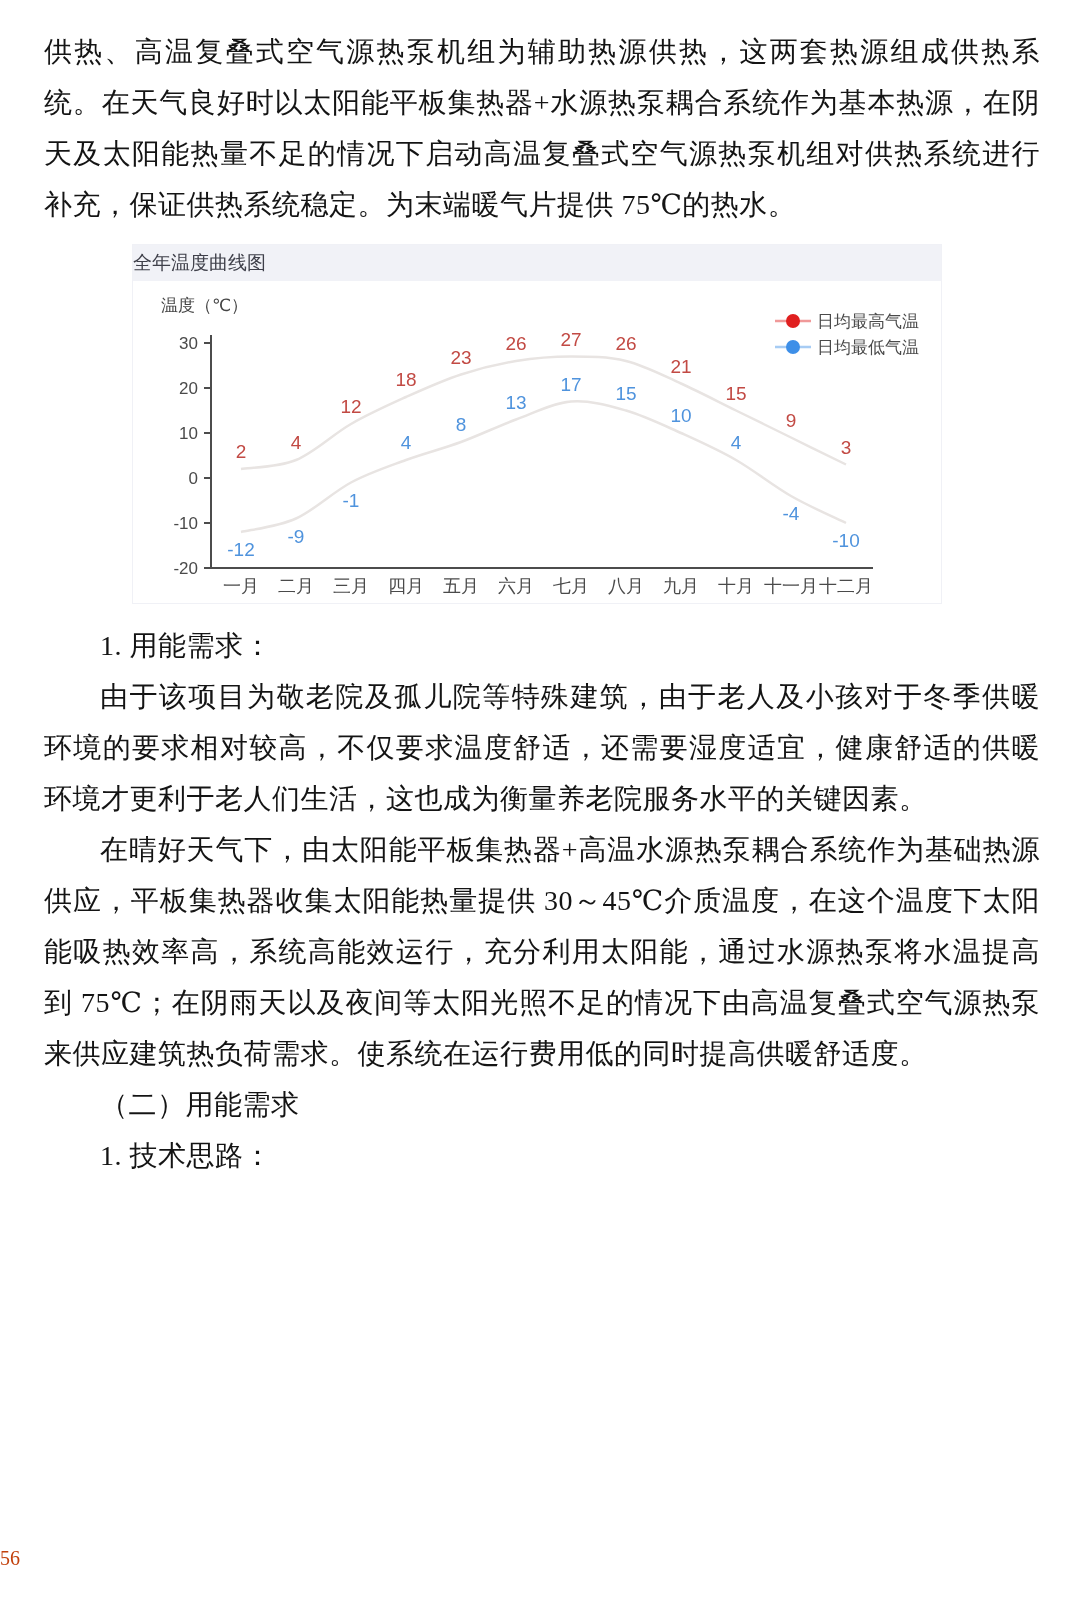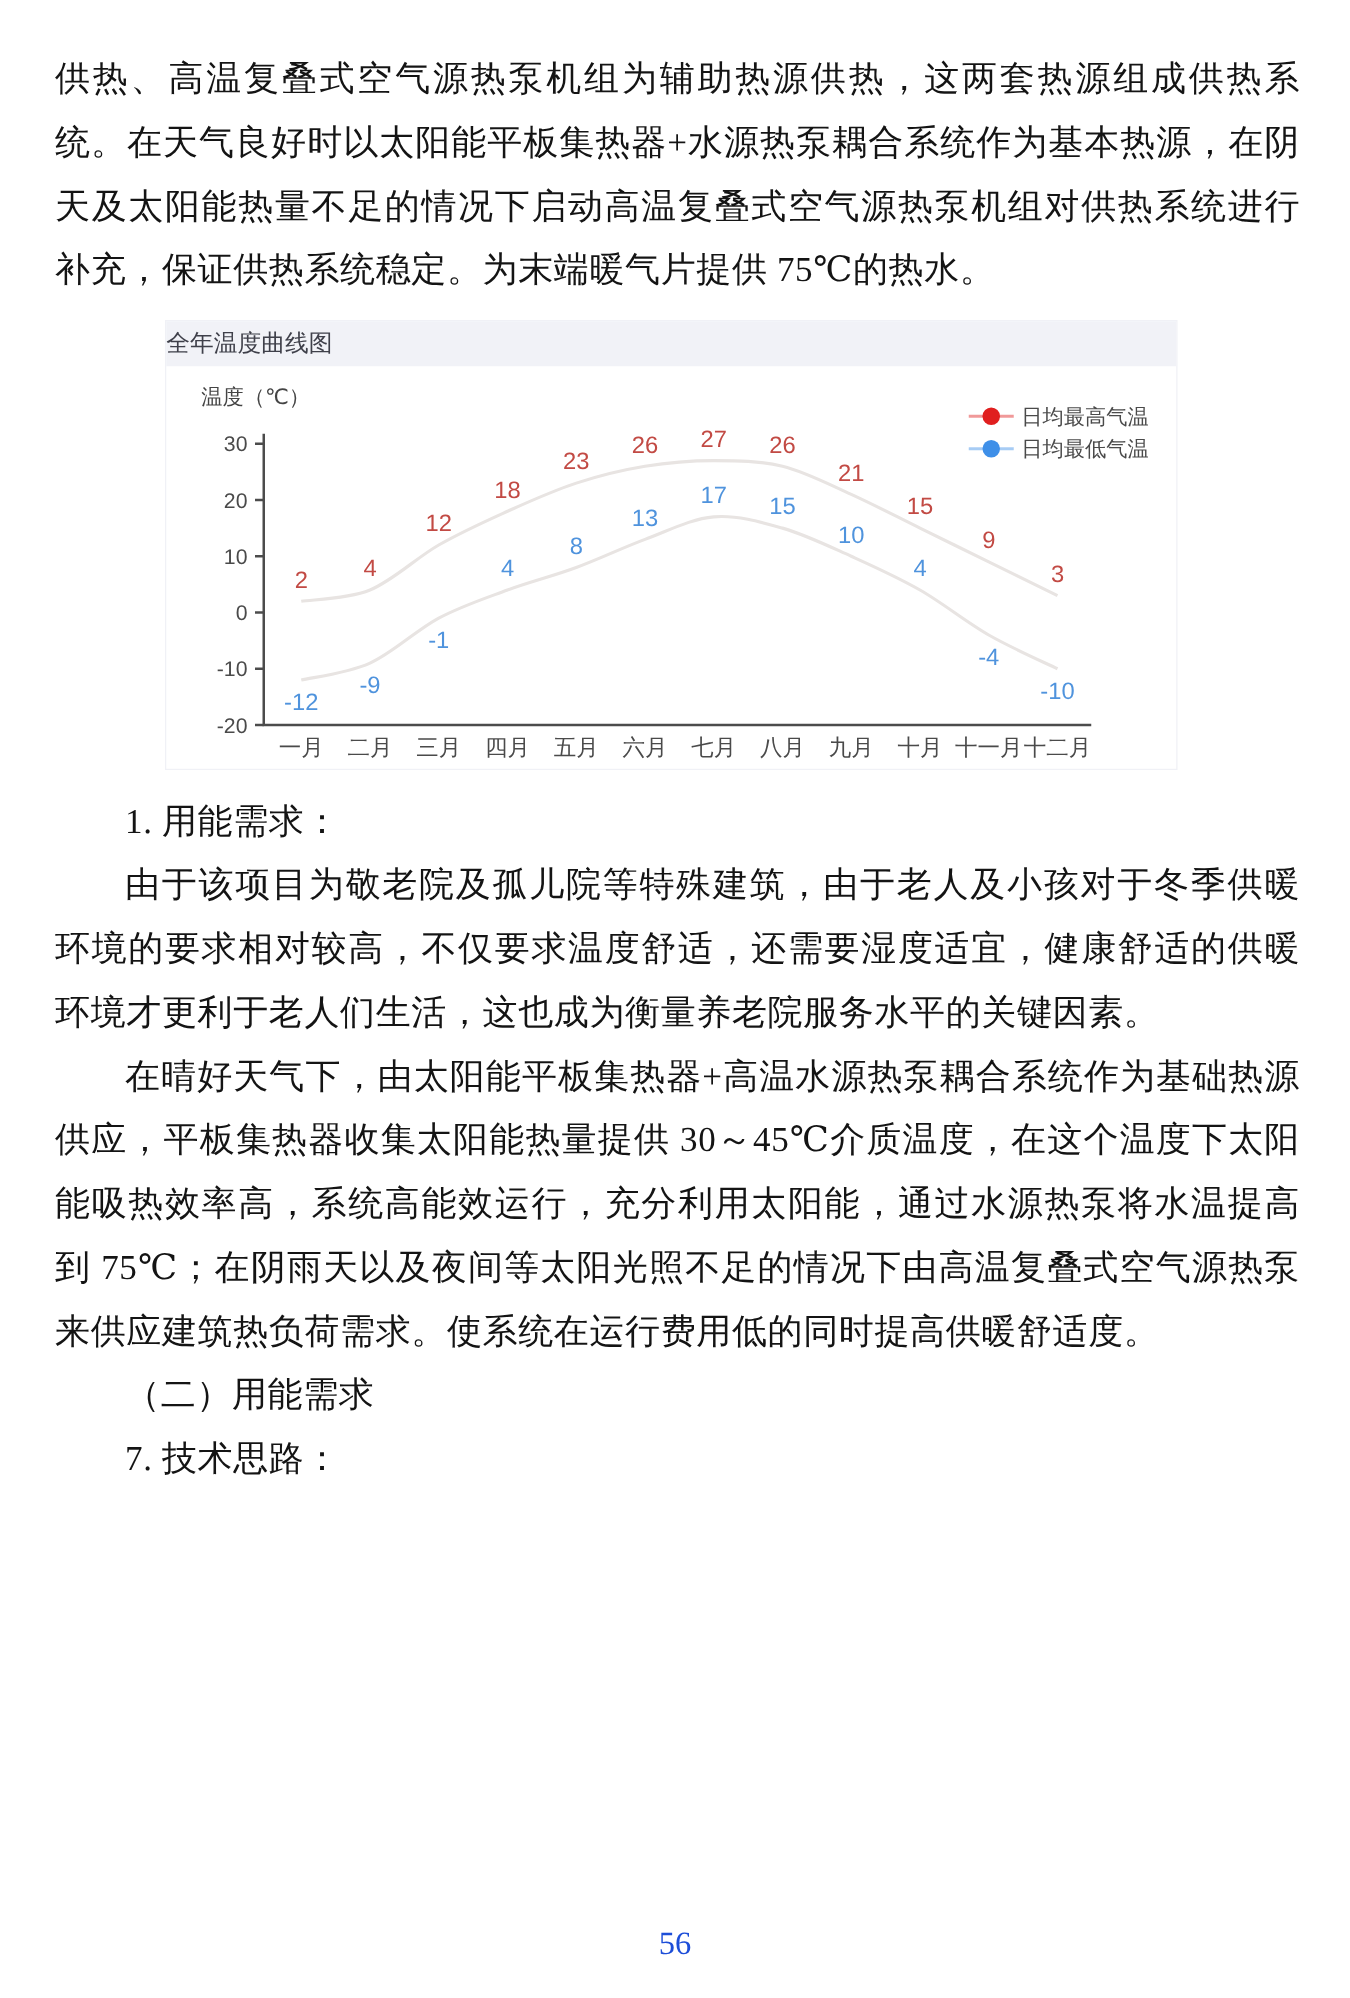--- a/index.html
+++ b/index.html
@@ -1,21 +1,21 @@
 <!DOCTYPE html>
 <html><head>
 <meta charset="utf-8">
 <style>
   html,body{margin:0;padding:0;background:#ffffff;}
   .page{
     position:relative;
     width:1080px;height:1598px;
     background:#ffffff;
     box-sizing:border-box;
-    padding:38px 40px 0 44px;
+    padding:26px 40px 0 44px;
     font-family:"Liberation Serif","DejaVu Serif",serif;
     color:#141414;
     overflow:hidden;
   }
   .para{
     margin:0;
     font-size:28px;
     line-height:51px;
     text-align:justify;
     letter-spacing:0.5px;
@@ -33,23 +33,22 @@
     display:flex;align-items:center;justify-content:flex-start;
     font-family:"Liberation Sans","DejaVu Sans",sans-serif;
     font-size:19px;color:#3f404a;
   }
   .chart-body{display:block;}
   .chart-body svg{display:block;font-family:"Liberation Sans","DejaVu Sans",sans-serif;}
   .page-footer{
     position:absolute;
     bottom:28px;left:0;
     width:100%;
-    text-align:center;
-    font-size:26px;
-    color:#1d4ed8;
+    font-size:20px;
+    color:#c2410c;
   }
 </style>
 </head>
 <body>
 
 <div class="page">
 
   <p class="para">供热、高温复叠式空气源热泵机组为辅助热源供热，这两套热源组成供热系统。在天气良好时以太阳能平板集热器+水源热泵耦合系统作为基本热源，在阴天及太阳能热量不足的情况下启动高温复叠式空气源热泵机组对供热系统进行补充，保证供热系统稳定。为末端暖气片提供 75℃的热水。</p>
 
   <figure class="chart-block" style="margin-top:14px;margin-bottom:16px;">
@@ -117,16 +116,16 @@
           <circle cx="660" cy="66" r="7" fill="#3e8fe8"></circle>
           <text x="684" y="72" font-size="17" fill="#4a4a4a">日均最低气温</text>
         </svg>
     </div>
   </figure>
 
   <p class="para indent">1. 用能需求：</p>
   <p class="para indent">由于该项目为敬老院及孤儿院等特殊建筑，由于老人及小孩对于冬季供暖环境的要求相对较高，不仅要求温度舒适，还需要湿度适宜，健康舒适的供暖环境才更利于老人们生活，这也成为衡量养老院服务水平的关键因素。</p>
   <p class="para indent">在晴好天气下，由太阳能平板集热器+高温水源热泵耦合系统作为基础热源供应，平板集热器收集太阳能热量提供 30～45℃介质温度，在这个温度下太阳能吸热效率高，系统高能效运行，充分利用太阳能，通过水源热泵将水温提高到 75℃；在阴雨天以及夜间等太阳光照不足的情况下由高温复叠式空气源热泵来供应建筑热负荷需求。使系统在运行费用低的同时提高供暖舒适度。</p>
   <p class="para indent">（二）用能需求</p>
-  <p class="para indent">7. 技术思路：</p>
+  <p class="para indent">1. 技术思路：</p>
 
   <div class="page-footer">56</div>
 </div>
 
 </body></html>

